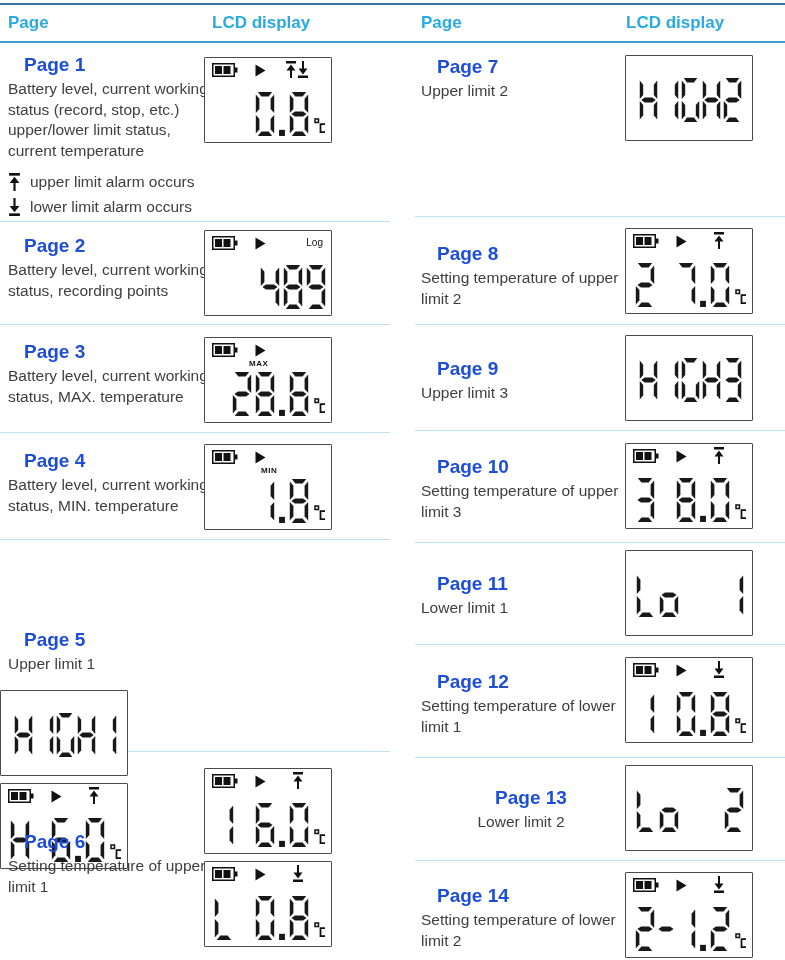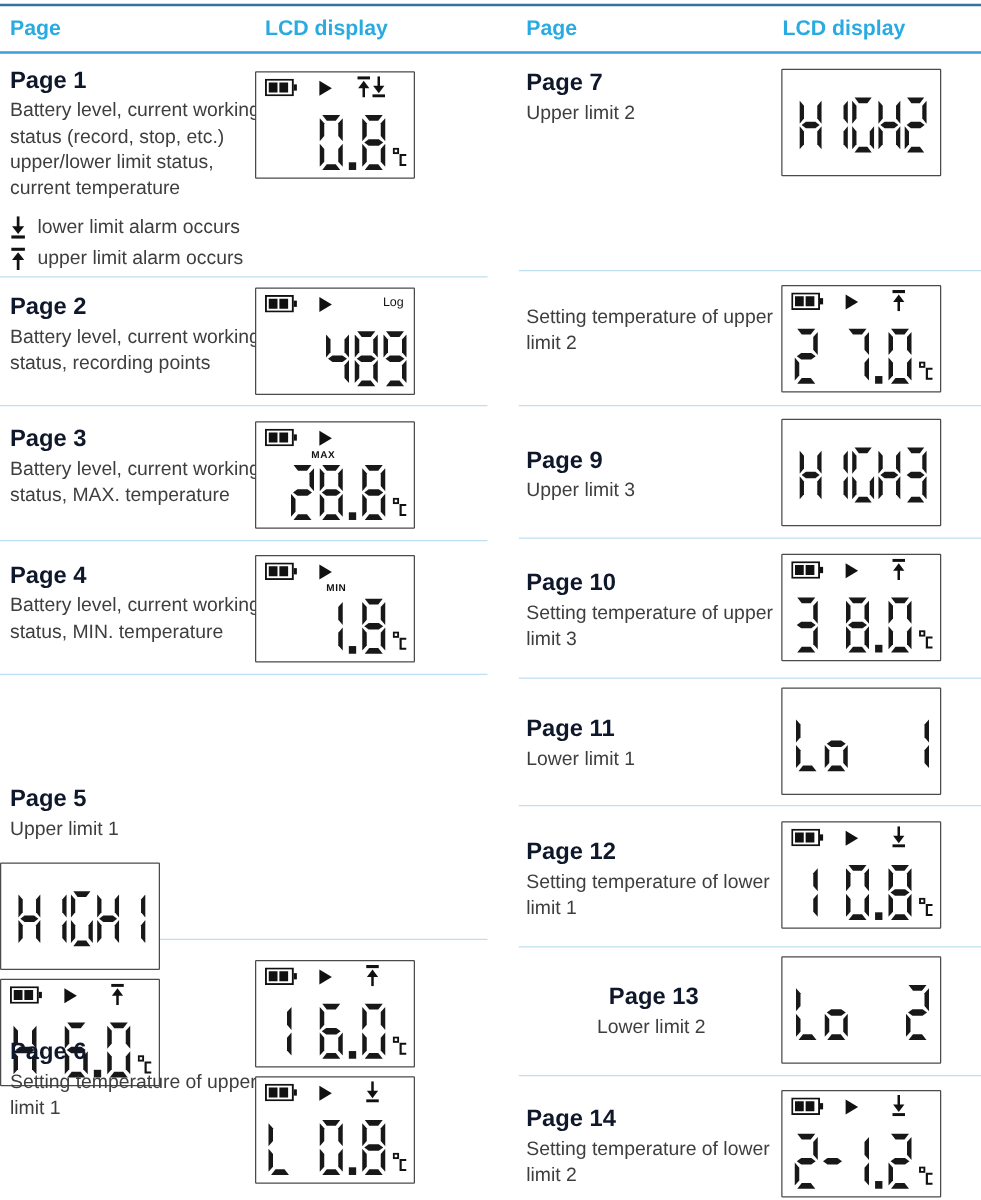--- a/index.html
+++ b/index.html
@@ -30,22 +30,22 @@
 
   .trow{
     position:relative;display:flex;box-sizing:border-box;
     border-bottom:1px solid #bfe0f2;
   }
   .trow.last{border-bottom:none;}
   .row-text{flex:1 1 auto;box-sizing:border-box;}
   .col-left .row-text{padding-left:8px;width:204px;}
   .col-right .row-text{padding-left:6px;width:204px;}
   .row-title{
-    font-size:19px;font-weight:bold;color:#0f172a;
-    margin:0 0 3px 0;line-height:1.1;
+    font-size:19px;font-weight:bold;color:#1d4ed8;
+    margin:0 0 3px 16px;line-height:1.1;
   }
   .row-desc{
     font-size:15.5px;color:#3e3e3e;line-height:1.33;
     width:200px;
   }
   .legend{margin-top:12px;}
   .legend-item{display:flex;align-items:center;gap:9px;margin-bottom:7px;}
   .legend-item span{font-size:15.5px;color:#3e3e3e;}
 
   .lcd-stack{
@@ -89,33 +89,33 @@
       <span class="h-lcd">LCD display</span>
     </div>
     <div id="rows-left">
         <div class="trow" style="height: 179px;">
           <div class="row-text" style="padding-top: 12px;">
             <div class="row-title">Page 1</div>
             <div class="row-desc">Battery level, current working status (record, stop, etc.) upper/lower limit status, current temperature</div>
             <div class="legend">
               <div class="legend-item">
                 <svg width="13" height="18" viewBox="0 0 24 34" preserveAspectRatio="none">
+                  <rect x="2" y="0" width="20" height="5" class="icon-fill"></rect>
+                  <polygon points="12,7 3,19 21,19" class="icon-fill"></polygon>
+                  <rect x="10" y="15" width="4" height="19" class="icon-fill"></rect>
+                </svg>
+                <span>upper limit alarm occurs</span>
+              </div>
+              <div class="legend-item">
+                <svg width="13" height="18" viewBox="0 0 24 34" preserveAspectRatio="none">
                   <rect x="10" y="0" width="4" height="19" class="icon-fill"></rect>
                   <polygon points="12,27 3,15 21,15" class="icon-fill"></polygon>
                   <rect x="2" y="29" width="20" height="5" class="icon-fill"></rect>
                 </svg>
                 <span>lower limit alarm occurs</span>
-              </div>
-              <div class="legend-item">
-                <svg width="13" height="18" viewBox="0 0 24 34" preserveAspectRatio="none">
-                  <rect x="2" y="0" width="20" height="5" class="icon-fill"></rect>
-                  <polygon points="12,7 3,19 21,19" class="icon-fill"></polygon>
-                  <rect x="10" y="15" width="4" height="19" class="icon-fill"></rect>
-                </svg>
-                <span>upper limit alarm occurs</span>
               </div>
             </div>
           </div>
           <div class="lcd-stack" style="padding-top: 14px;">
             <div class="lcd">
               <svg width="26" height="14" viewBox="0 0 52 28" preserveAspectRatio="none" class="abs" style="left: 7px; top: 5px;">
                 <rect x="1.5" y="1.5" width="43" height="25" class="icon-stroke" stroke-width="3"></rect>
                 <rect x="46" y="9" width="5" height="10" class="icon-fill"></rect>
                 <rect x="6" y="6" width="14" height="16" class="icon-fill"></rect>
                 <rect x="23" y="6" width="14" height="16" class="icon-fill"></rect>
@@ -579,20 +579,21 @@
                     <polygon points="14,176 32,158 68,158 86,176" class="seg"></polygon>
                   </svg>
                 </div>
                 <div class="seg-group g-right" style="gap: 2px;"></div>
               </div>
             </div>
           </div>
         </div>
         <div class="trow" style="height: 108px;">
           <div class="row-text" style="padding-top: 27px;">
+            <div class="row-title">Page 8</div>
             <div class="row-desc">Setting temperature of upper limit 2</div>
           </div>
           <div class="lcd-stack" style="padding-top: 11px;">
             <div class="lcd">
               <svg width="26" height="14" viewBox="0 0 52 28" preserveAspectRatio="none" class="abs" style="left: 7px; top: 5px;">
                 <rect x="1.5" y="1.5" width="43" height="25" class="icon-stroke" stroke-width="3"></rect>
                 <rect x="46" y="9" width="5" height="10" class="icon-fill"></rect>
                 <rect x="6" y="6" width="14" height="16" class="icon-fill"></rect>
                 <rect x="23" y="6" width="14" height="16" class="icon-fill"></rect>
               </svg>

